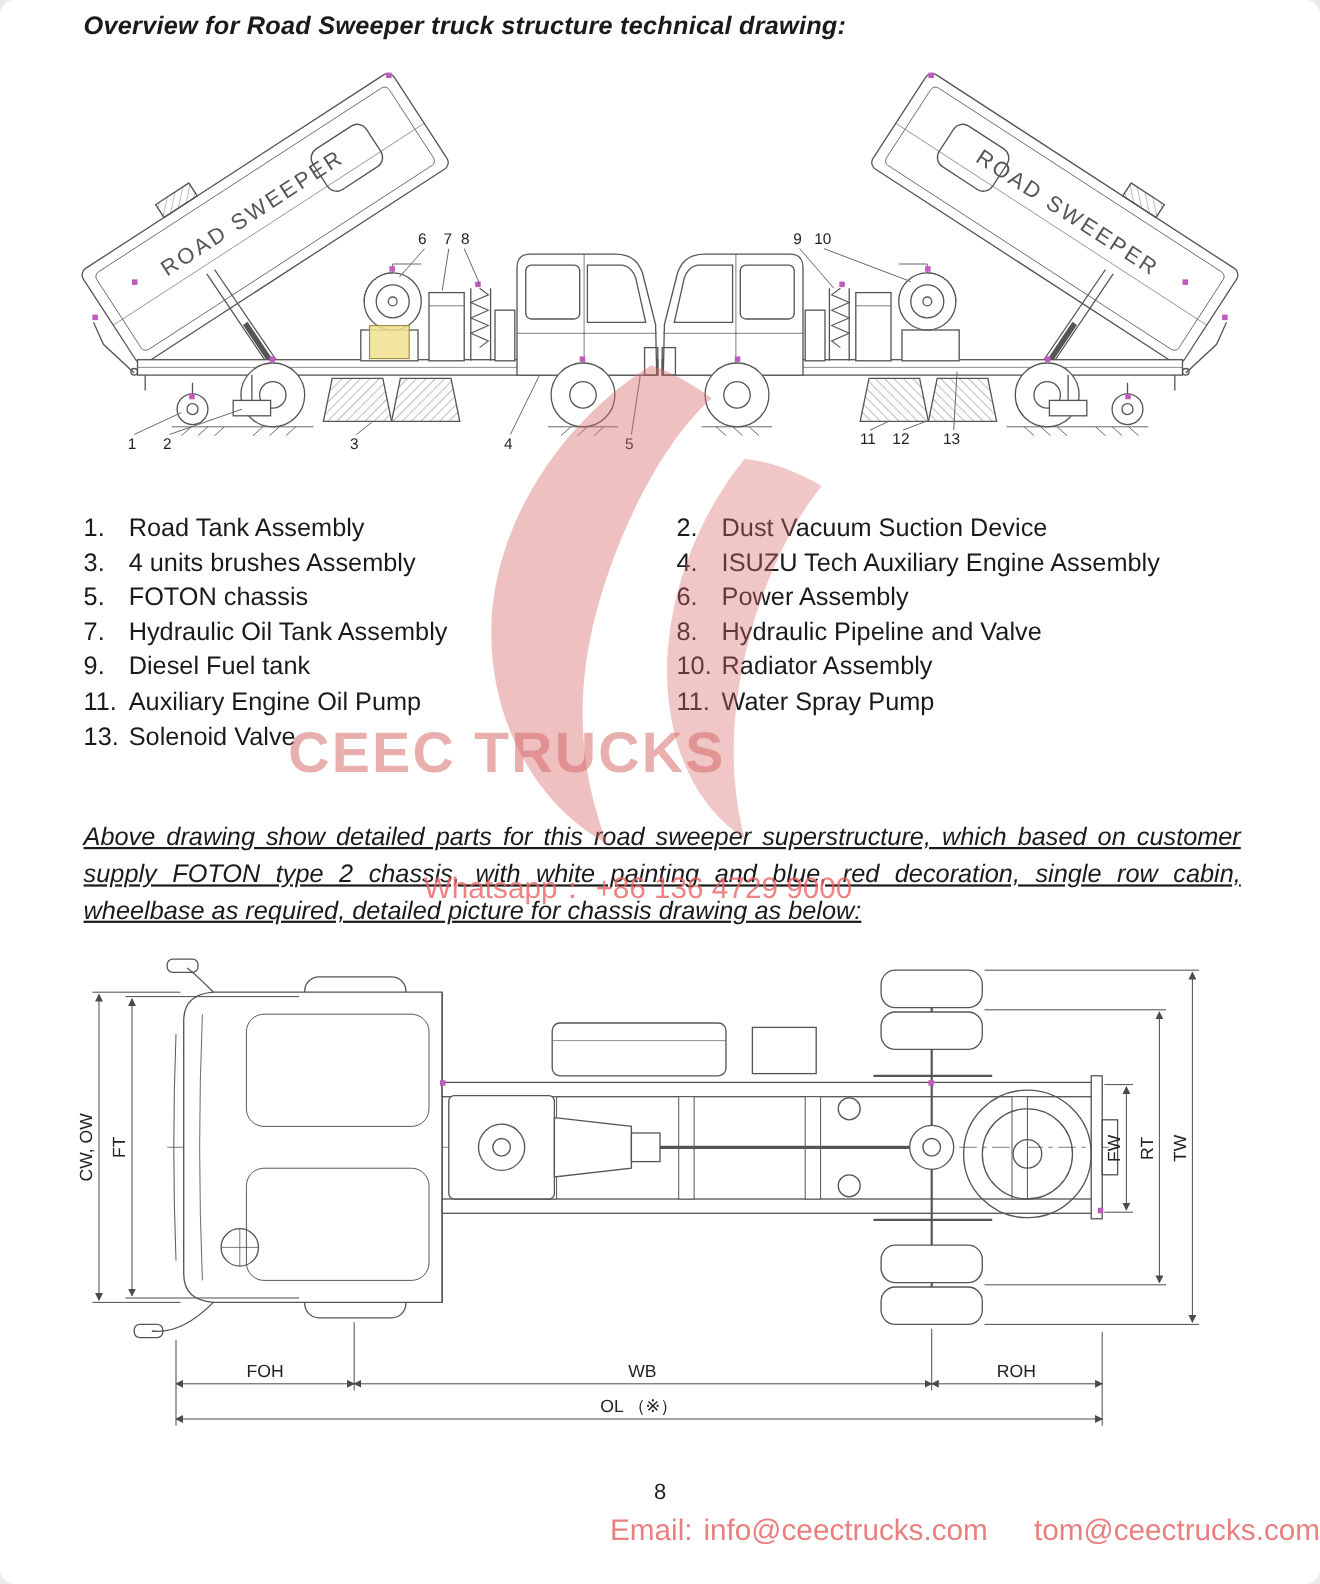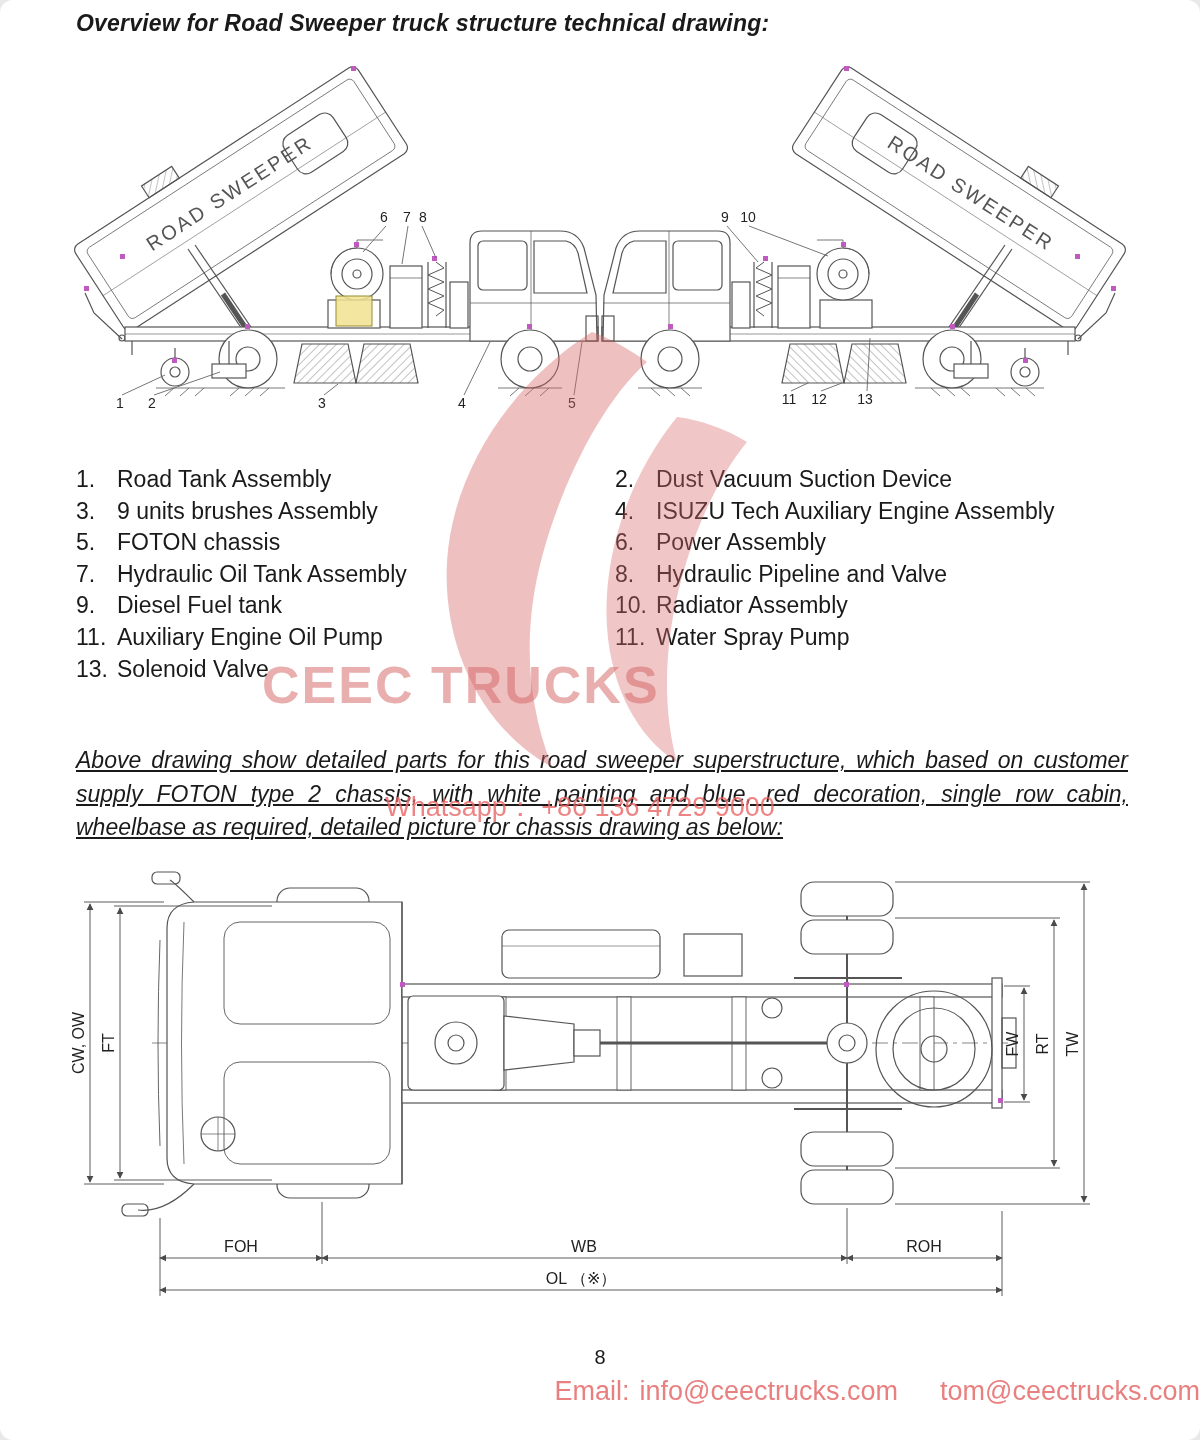--- a/index.html
+++ b/index.html
@@ -175,21 +175,21 @@
   </svg>
 
   <div class="parts">
     <div class="col colL">
       <div class="item">
           <span class="num">1.</span>
           <span class="lbl">Road Tank Assembly</span>
         </div>
       <div class="item">
           <span class="num">3.</span>
-          <span class="lbl">9 units brushes Assembly</span>
+          <span class="lbl">4 units brushes Assembly</span>
         </div>
       <div class="item">
           <span class="num">5.</span>
           <span class="lbl">FOTON chassis</span>
         </div>
       <div class="item">
           <span class="num">7.</span>
           <span class="lbl">Hydraulic Oil Tank Assembly</span>
         </div>
       <div class="item">

